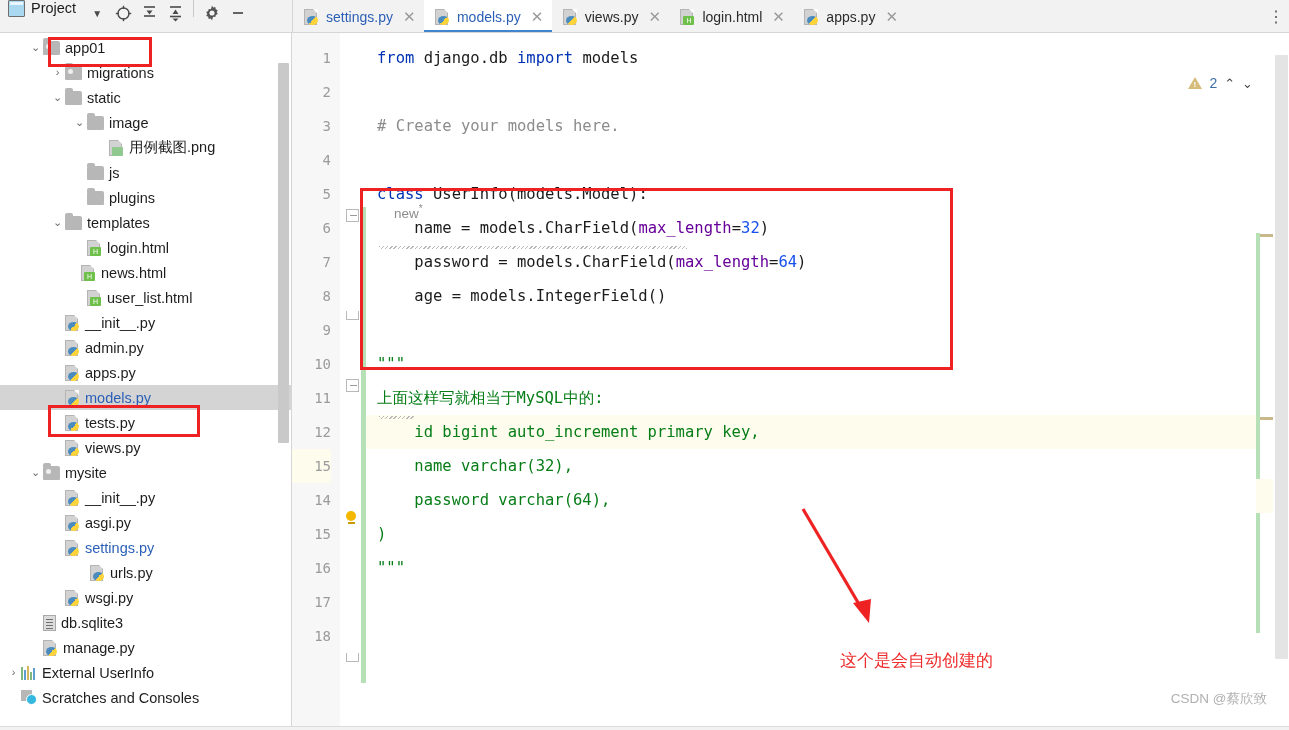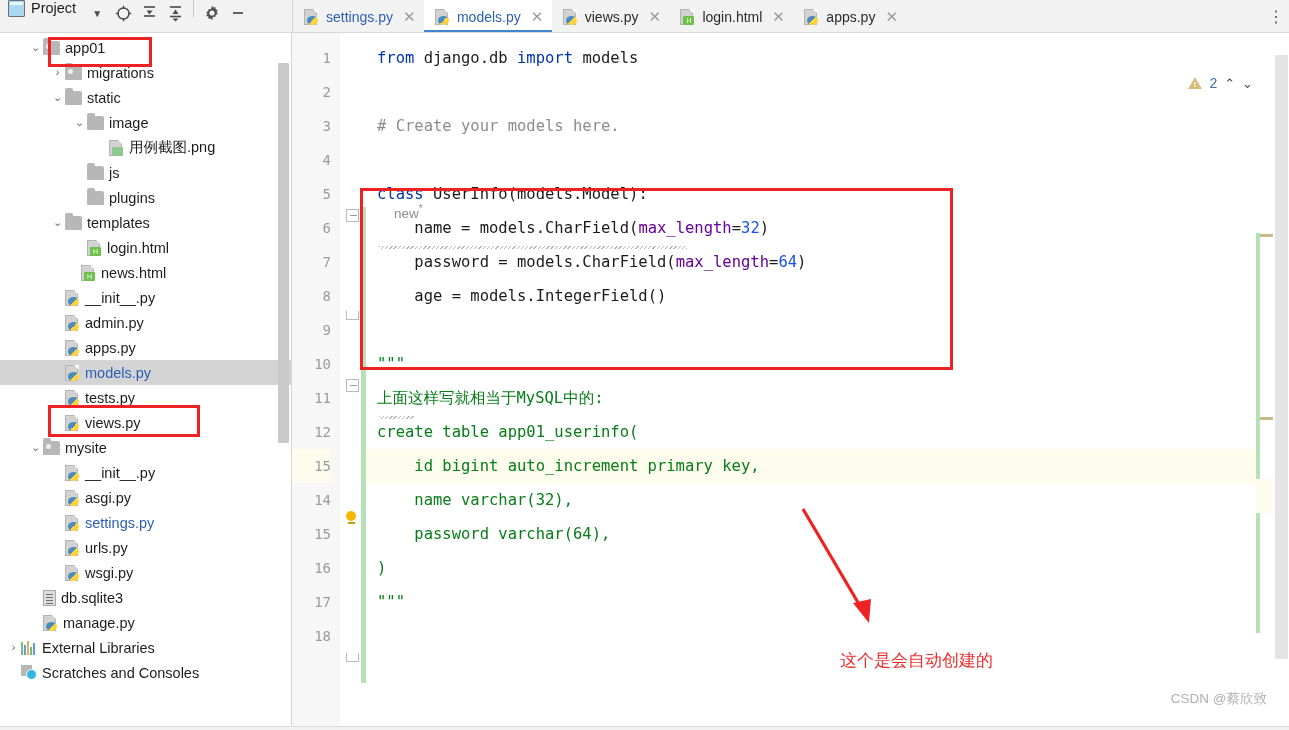--- a/index.html
+++ b/index.html
@@ -656,20 +656,31 @@
             <span class="twisty"></span>
             <span class="tree-icon">
               <span class="ficon html">
                 <span class="page"></span>
                 <span class="fold"></span>
                 <span class="badge">H</span>
               </span>
             </span>
             <span class="tree-label">news.html</span>
           </div>
+          <div class="tree-row" style="padding-left: 72px;">
+            <span class="twisty"></span>
+            <span class="tree-icon">
+              <span class="ficon html">
+                <span class="page"></span>
+                <span class="fold"></span>
+                <span class="badge">H</span>
+              </span>
+            </span>
+            <span class="tree-label">user_list.html</span>
+          </div>
           <div class="tree-row" style="padding-left: 50px;">
             <span class="twisty"></span>
             <span class="tree-icon">
               <span class="ficon py">
                 <span class="page"></span>
                 <span class="fold"></span>
                 <span class="badge"></span>
               </span>
             </span>
             <span class="tree-label">__init__.py</span>
@@ -762,21 +773,21 @@
             <span class="twisty"></span>
             <span class="tree-icon">
               <span class="ficon py">
                 <span class="page"></span>
                 <span class="fold"></span>
                 <span class="badge"></span>
               </span>
             </span>
             <span class="tree-label">settings.py</span>
           </div>
-          <div class="tree-row" style="padding-left: 50px;">
+          <div class="tree-row" style="padding-left: 75px;">
             <span class="twisty"></span>
             <span class="tree-icon">
               <span class="ficon py">
                 <span class="page"></span>
                 <span class="fold"></span>
                 <span class="badge"></span>
               </span>
             </span>
             <span class="tree-label">urls.py</span>
           </div>
@@ -813,21 +824,21 @@
             <span class="twisty">›</span>
             <span class="tree-icon">
               <span class="barsicon">
                 <i style="background: rgb(127, 183, 127); height: 13px;"></i>
                 <i style="background: rgb(95, 159, 208); height: 10px;"></i>
                 <i style="background: rgb(216, 180, 90); height: 14px;"></i>
                 <i style="background: rgb(127, 183, 127); height: 8px;"></i>
                 <i style="background: rgb(95, 159, 208); height: 12px;"></i>
               </span>
             </span>
-            <span class="tree-label">External Libraries</span>
+            <span class="tree-label">External UserInfo</span>
           </div>
           <div class="tree-row" style="padding-left: 6px;">
             <span class="twisty"></span>
             <span class="tree-icon">
               <span class="scratchicon"></span>
             </span>
             <span class="tree-label">Scratches and Consoles</span>
           </div>
         </div>
 
@@ -884,21 +895,20 @@
           <div class="line"></div>
           <div class="line"><span class="cmt"># Create your models here.</span></div>
           <div class="line"></div>
           <div class="line"><span class="kw">class</span><span class="plain"> </span><span class="plain">UserInfo</span><span class="plain">(</span><span class="plain">models</span><span class="plain">.</span><span class="plain">Model</span><span class="plain">)</span><span class="plain">:</span></div>
           <div class="line"><span class="plain">    </span><span class="plain">name</span><span class="plain"> </span><span class="plain">=</span><span class="plain"> </span><span class="plain">models</span><span class="plain">.</span><span class="plain">CharField</span><span class="plain">(</span><span class="kwarg">max_length</span><span class="plain">=</span><span class="num">32</span><span class="plain">)</span></div>
           <div class="line"><span class="plain">    </span><span class="plain">password</span><span class="plain"> </span><span class="plain">=</span><span class="plain"> </span><span class="plain">models</span><span class="plain">.</span><span class="plain">CharField</span><span class="plain">(</span><span class="kwarg">max_length</span><span class="plain">=</span><span class="num">64</span><span class="plain">)</span></div>
           <div class="line"><span class="plain">    </span><span class="plain">age</span><span class="plain"> </span><span class="plain">=</span><span class="plain"> </span><span class="plain">models</span><span class="plain">.</span><span class="plain">IntegerField</span><span class="plain">(</span><span class="plain">)</span></div>
           <div class="line"></div>
           <div class="line"><span class="str">"""</span></div>
           <div class="line"><span class="str">上面这样写就相当于MySQL中的:</span></div>
-          <div class="line"><span class="str">create table app01_userinfo(</span></div>
           <div class="line hl-line"><span class="str">    id bigint auto_increment primary key,</span></div>
           <div class="line"><span class="str">    name varchar(32),</span></div>
           <div class="line"><span class="str">    password varchar(64),</span></div>
           <div class="line"><span class="str">)</span></div>
           <div class="line"><span class="str">"""</span></div>
           <div class="squiggle" style="left: 13px; top: 213px; width: 308px;"></div>
           <div class="squiggle" style="left: 13px; top: 383px; width: 36px;"></div>
         </div>
 
       <div class="warn-strip">

